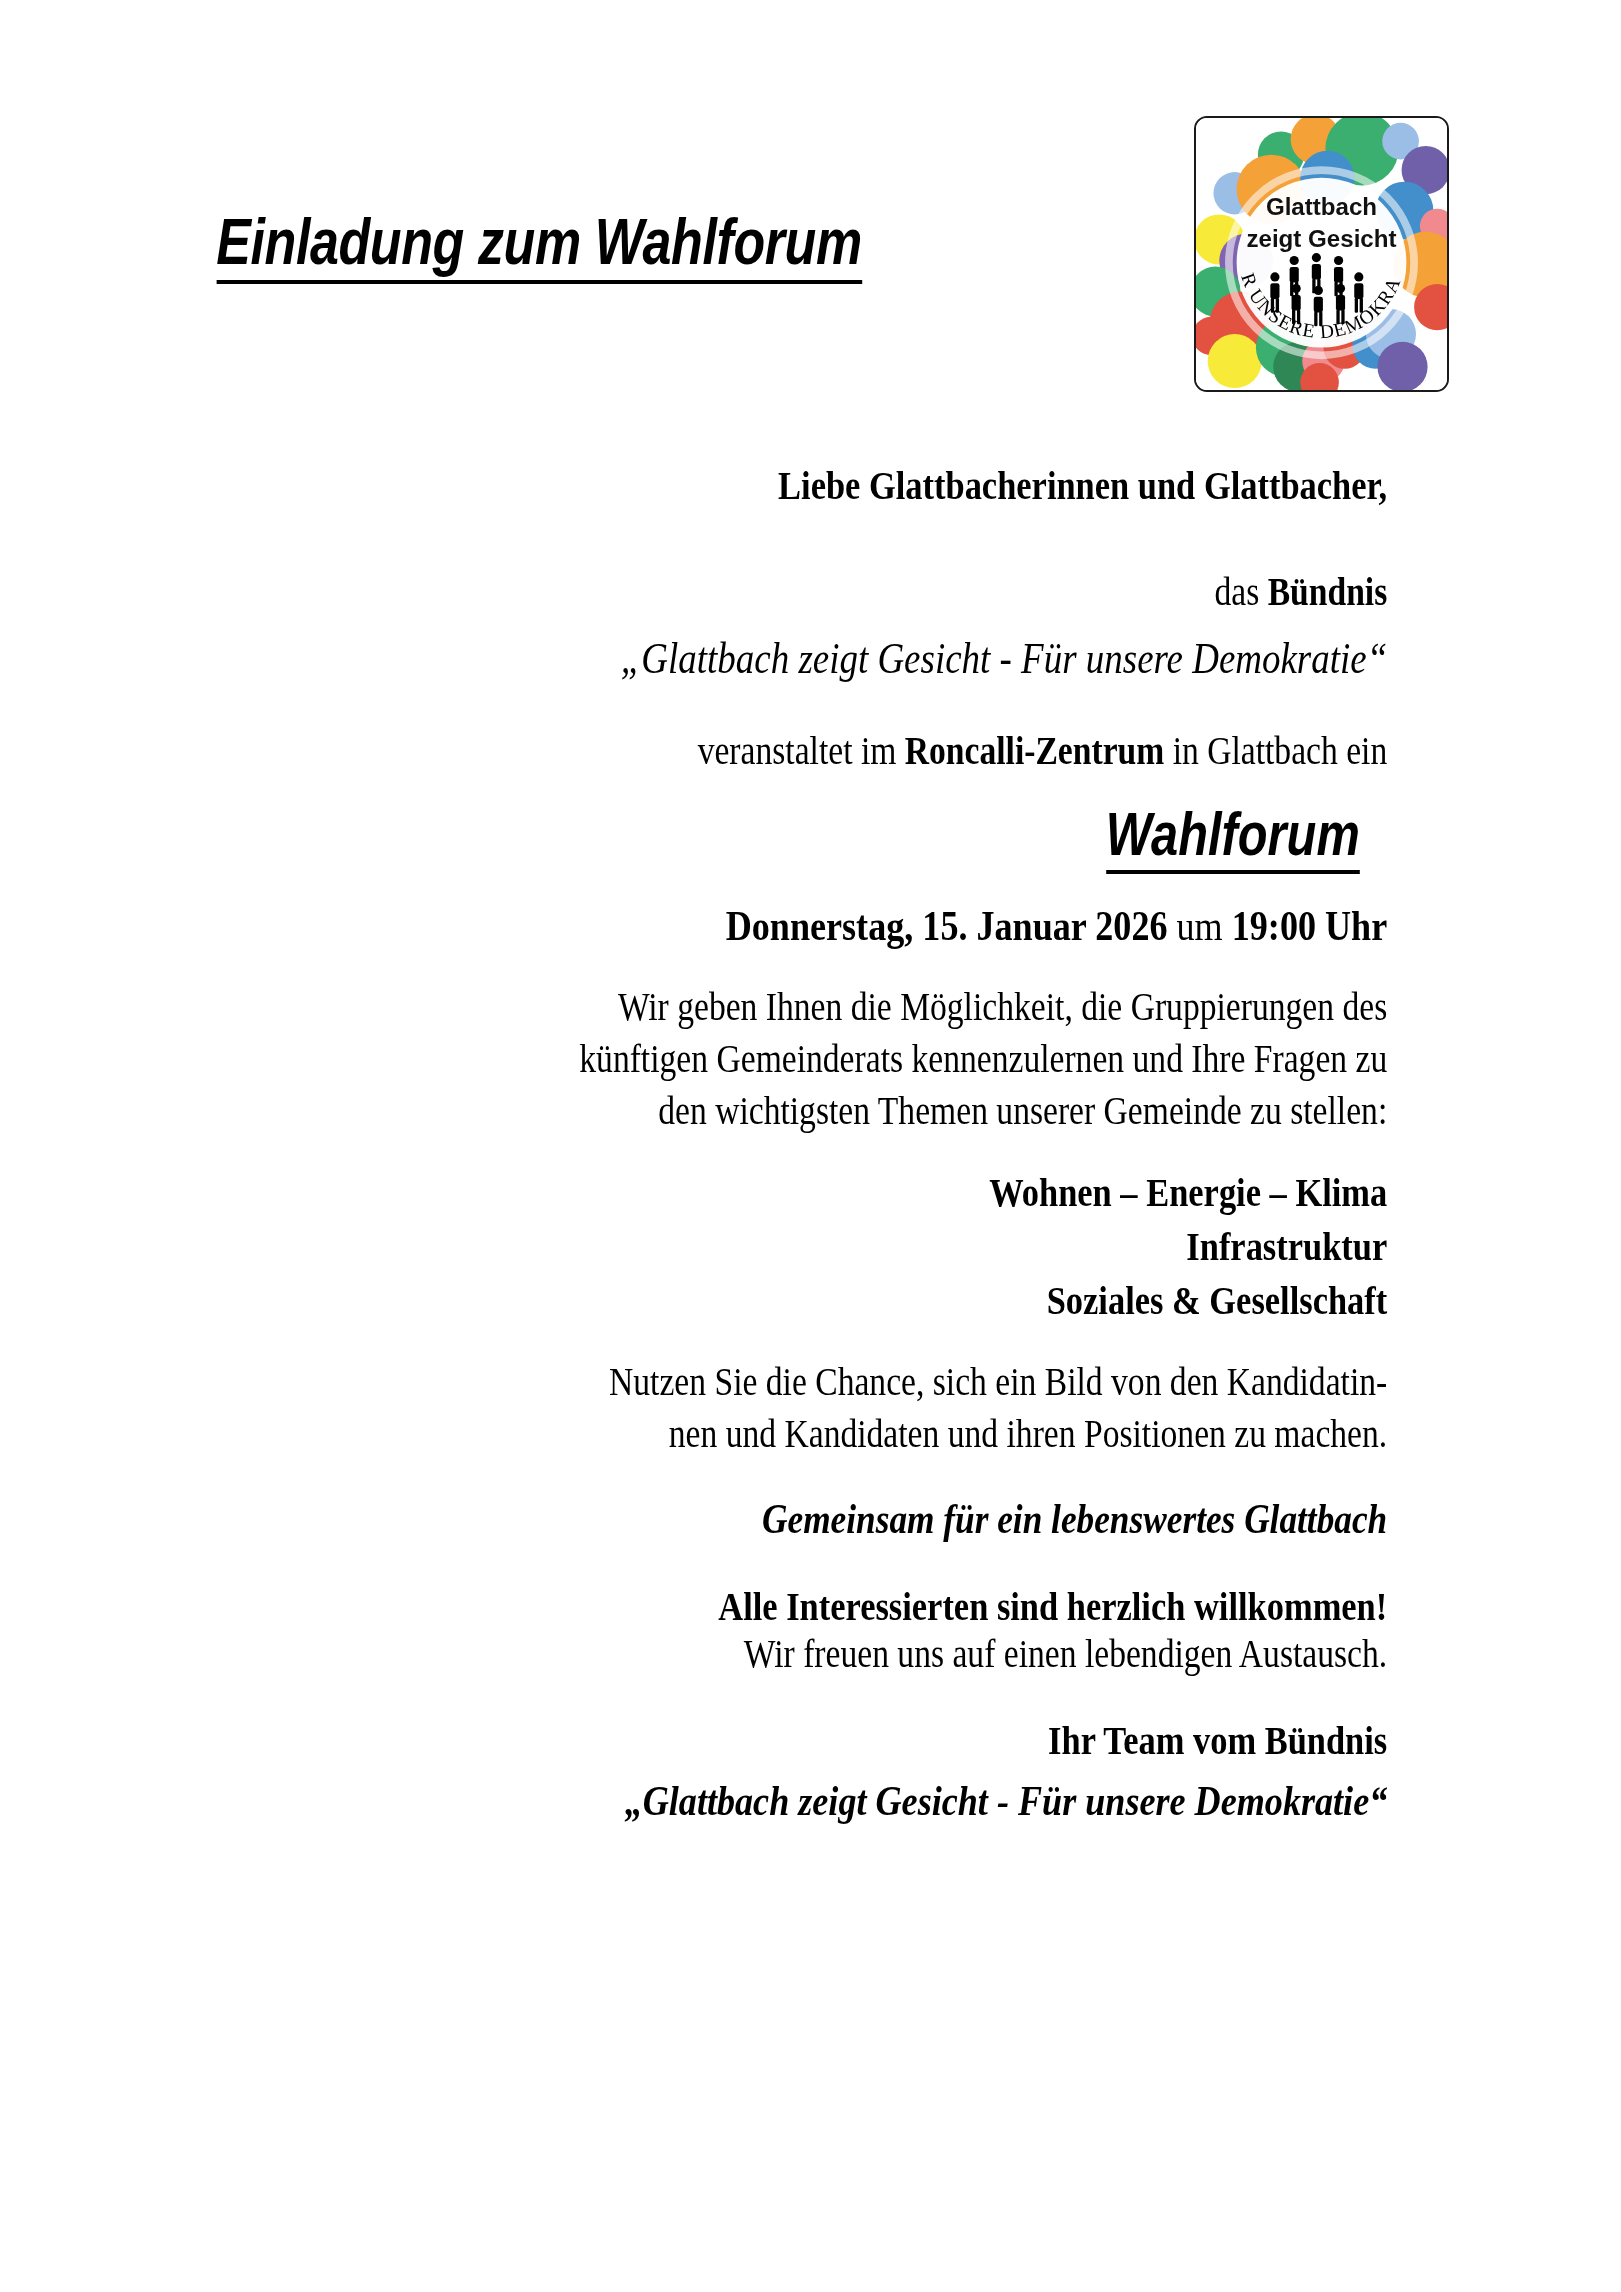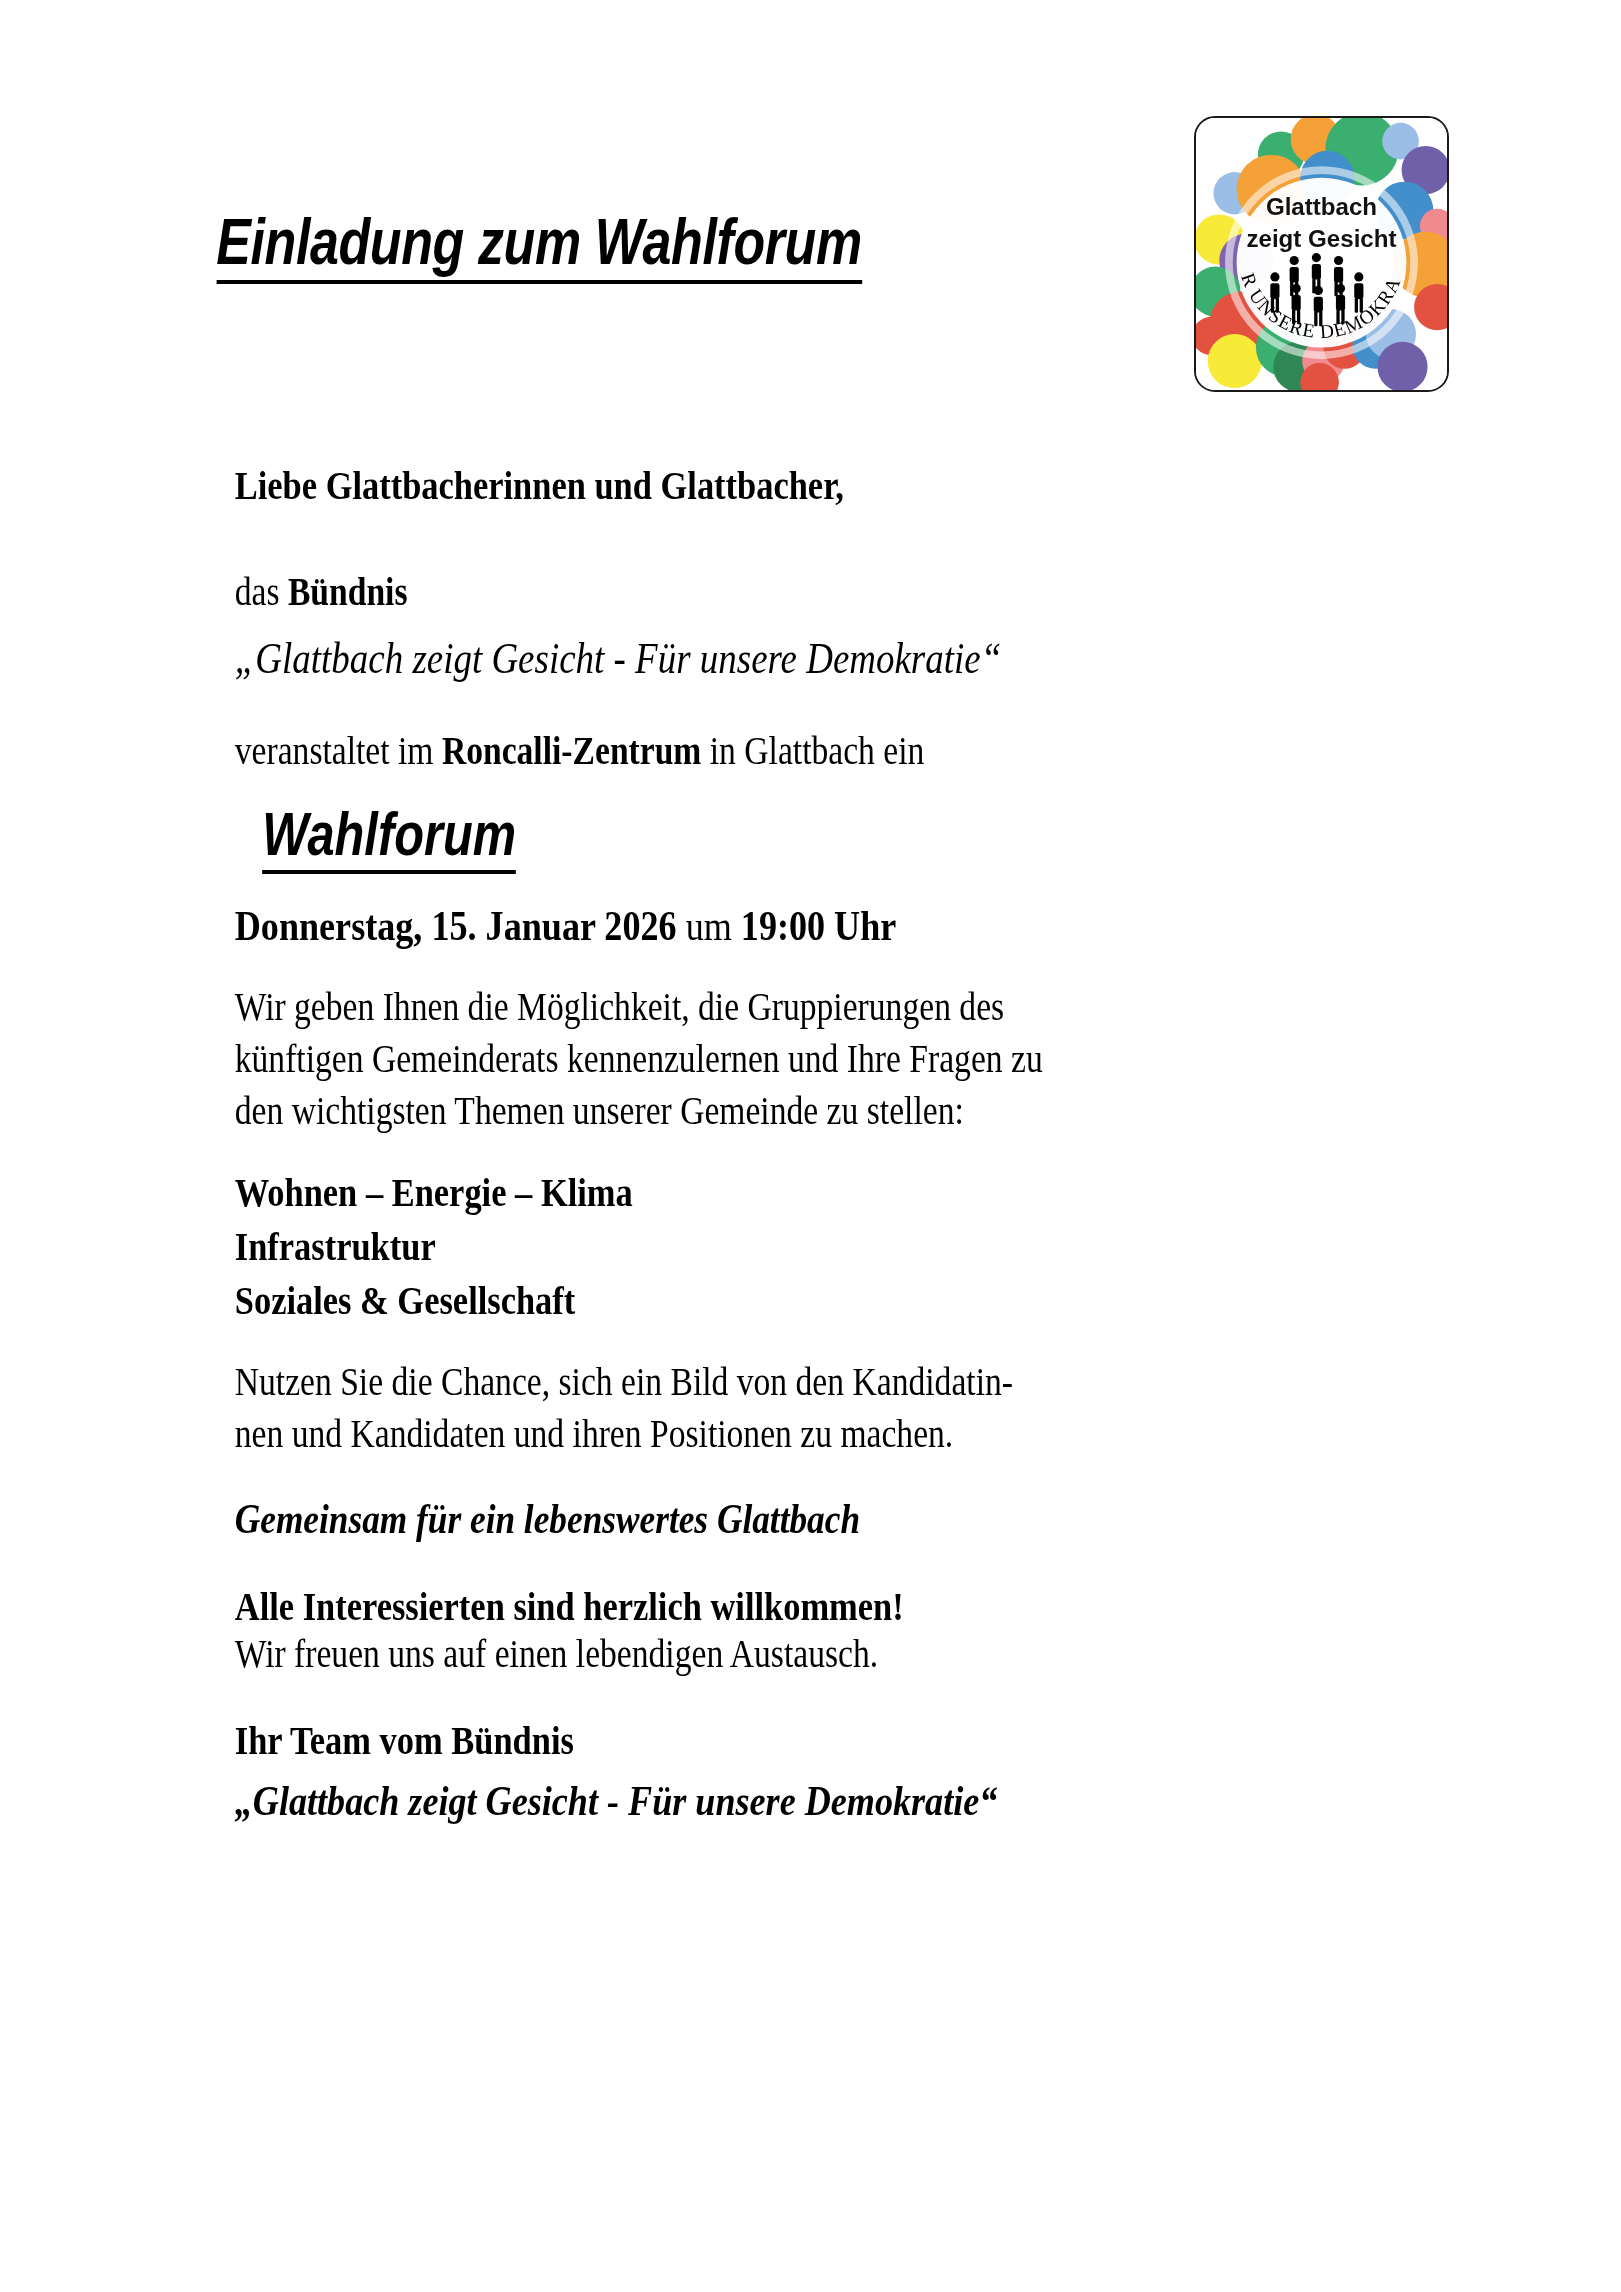--- a/index.html
+++ b/index.html
@@ -23,21 +23,21 @@
   }
 
   
   .logo-box {
     position: absolute;
     left: 1194px;
     top: 116px;
     width: 255px;
     height: 276px;
     border: 2px solid #1a1a1a;
-    border-radius: 21px;
+    border-radius: 13px;
     background: #ffffff;
     overflow: hidden;
     box-sizing: border-box;
   }
   .logo-svg { display: block; width: 100%; height: 100%; }
 
   
   .main-title {
     position: absolute;
     left: 0;
@@ -59,21 +59,21 @@
     border-bottom: 4.9px solid #000;
     padding-bottom: 2.9px;
   }
 
   
   .content {
     position: absolute;
     left: 125px;
     top: 461px;
     width: 1372px;
-    text-align: left;
+    text-align: right;
   }
 
   .tline {
     font-family: "Liberation Serif", "DejaVu Serif", serif;
     transform: scaleX(0.84);
     transform-origin: center center;
     white-space: nowrap;
     color: #000;
   }
 

